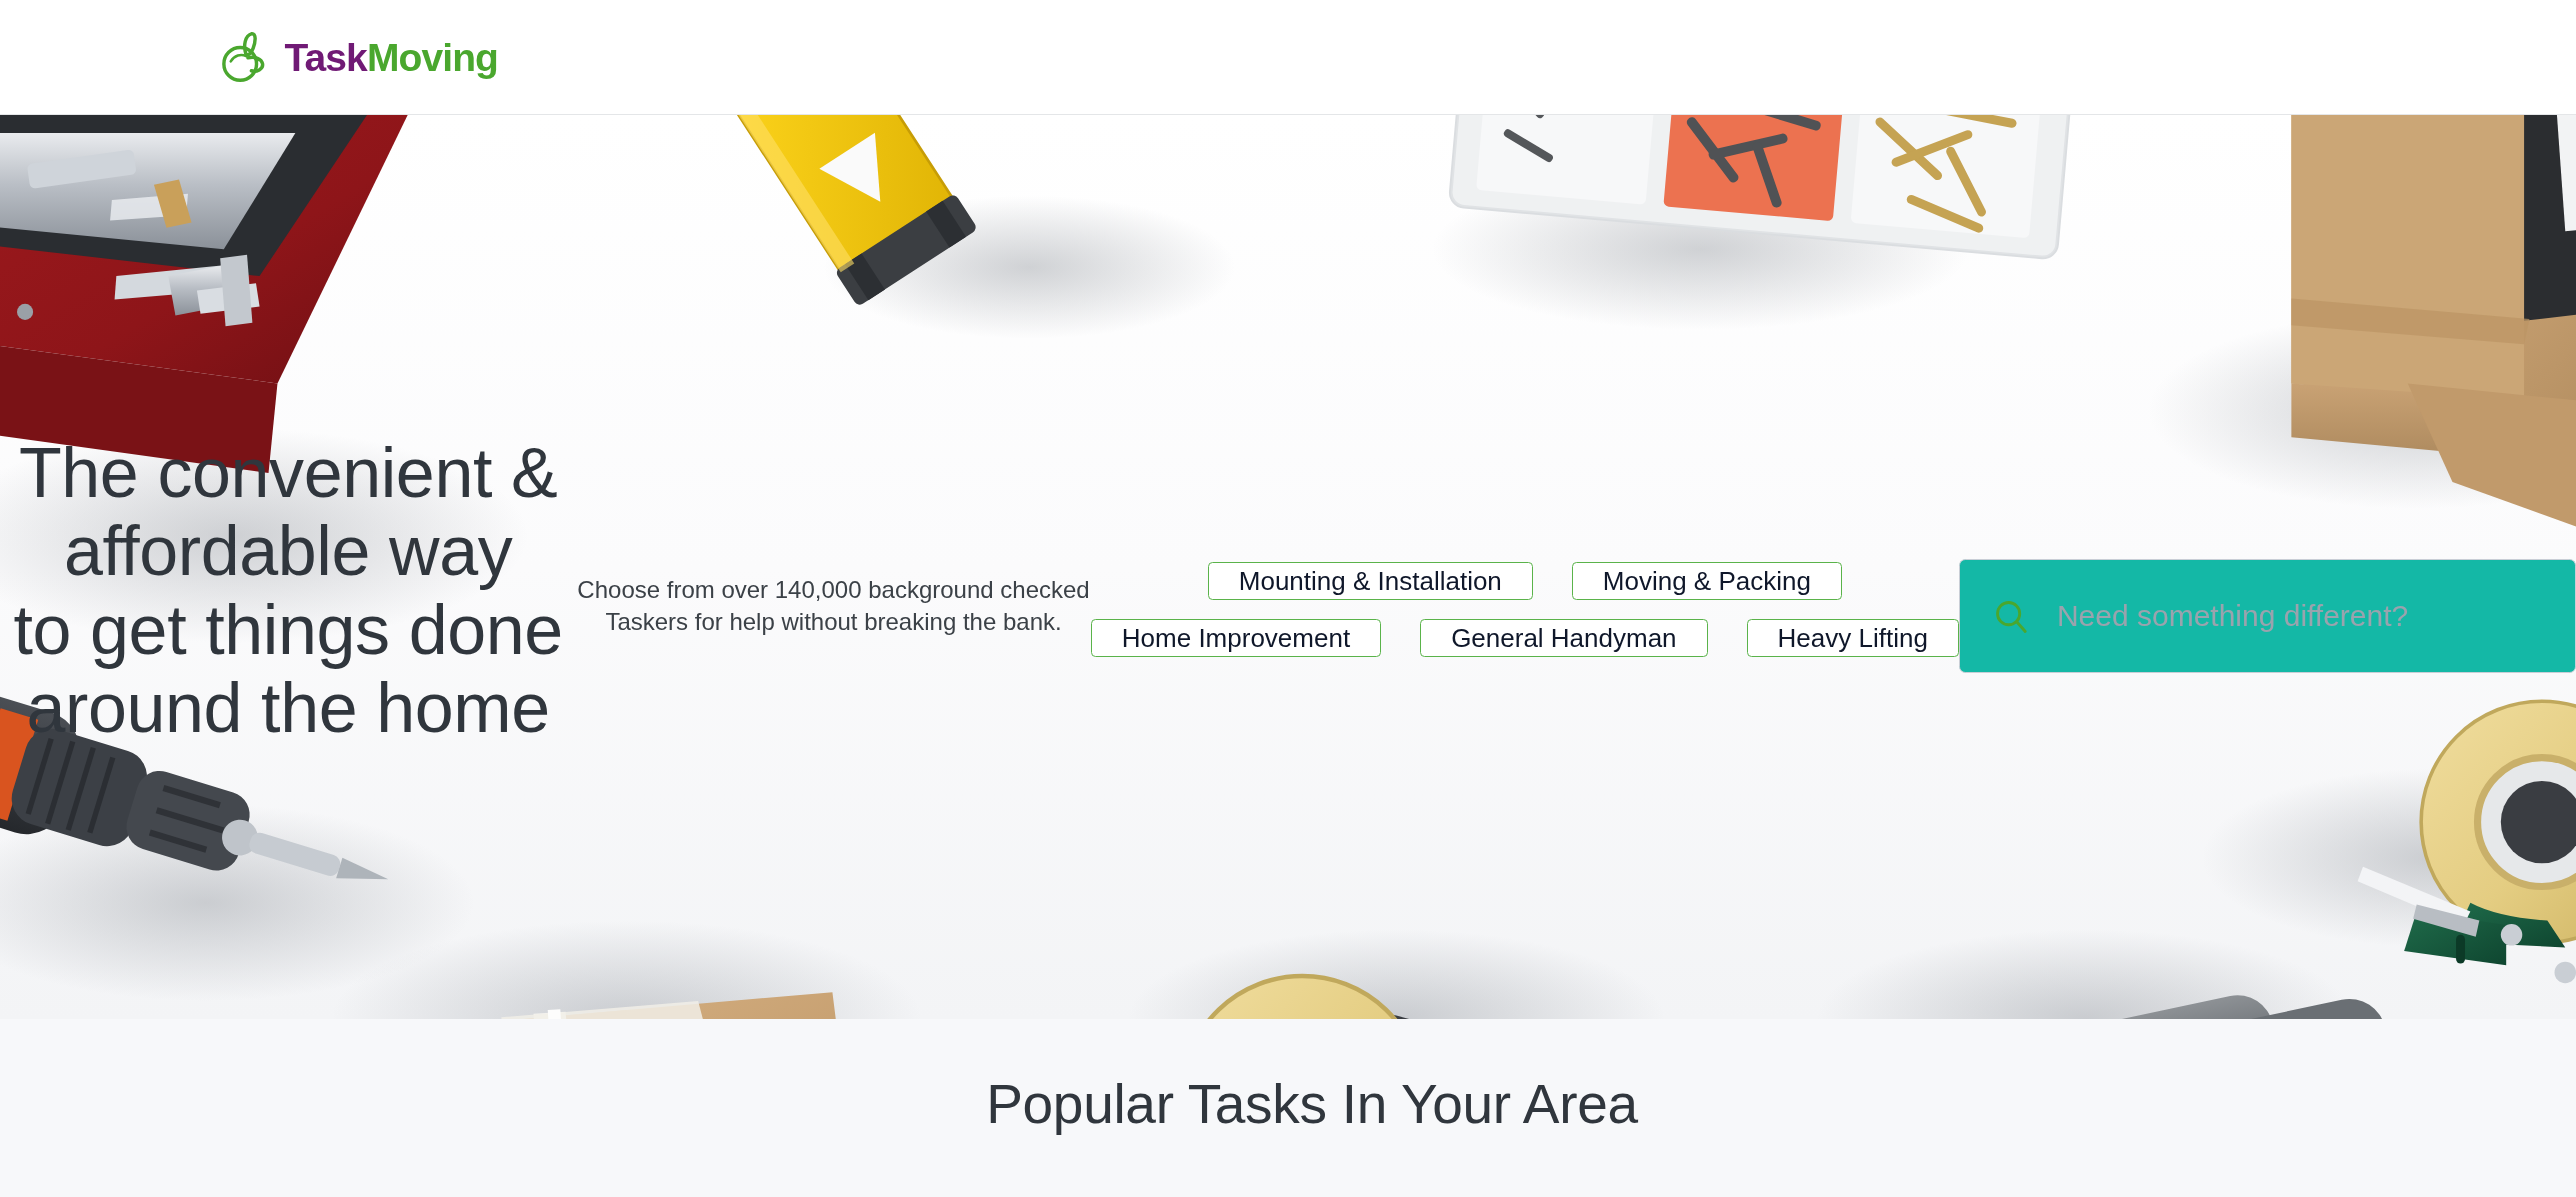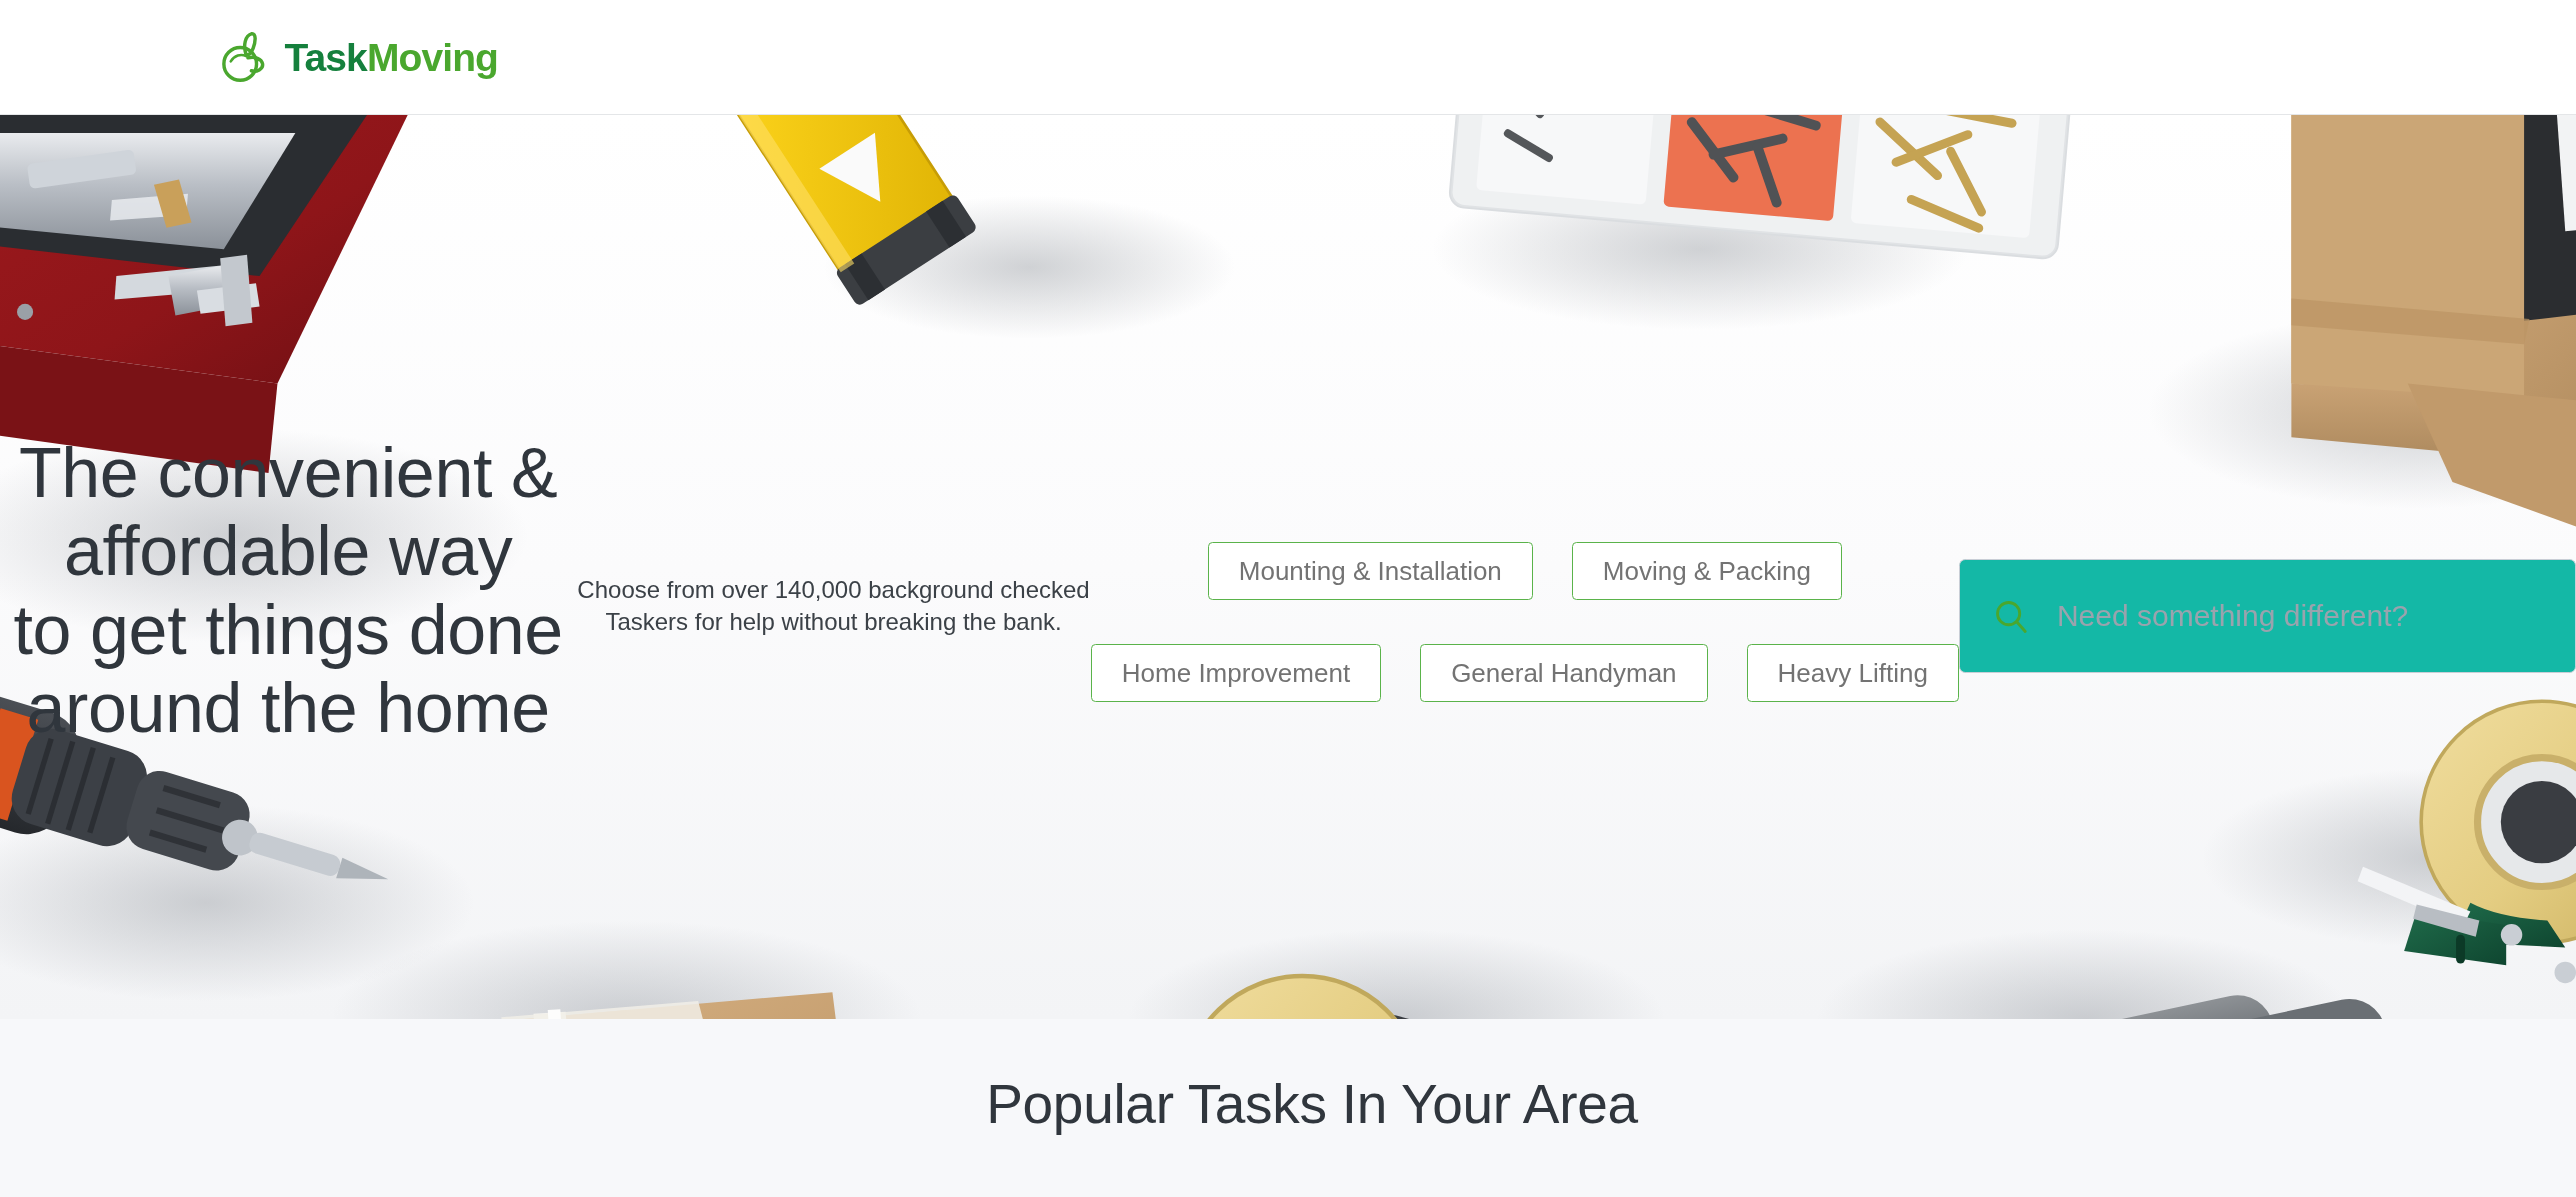--- a/index.html
+++ b/index.html
@@ -14,21 +14,21 @@
   .header {
     position:absolute; top:0; left:0; width:2576px; height:115px;
     background:#ffffff; border-bottom:0.9px solid #e4e6e8;
     display:flex; align-items:center; z-index:30;
   }
   .logo { position:absolute; left:217px; top:50%; transform:translateY(-50%);
           display:flex; align-items:center; gap:12.5px; }
   .logo-mark { width:55px; height:55px; flex:none; }
   .logo-text { font-size:39px; font-weight:bold; letter-spacing:-0.9px;
                white-space:nowrap; line-height:1; }
-  .logo-task { color:#15803d; }
+  .logo-task { color:#701a75; }
   .logo-rabbit { color:#4aa72e; }
 
   .nav { position:absolute; right:59px; top:50%; transform:translateY(-50%);
          display:flex; align-items:center; gap:0; }
   .nav-link {
     color:#4aa72e; font-size:25px; text-decoration:none;
     padding:0 36px; white-space:nowrap; line-height:1;
   }
   .nav-btn {
     margin-left:25px; border:1.8px solid #4aa72e; border-radius:5.4px;
@@ -57,24 +57,23 @@
   .subhead {
     margin-top:30px; font-size:24px; font-weight:400; color:#3b4147;
     text-align:center; line-height:1.3;
   }
 
   .chips { margin-top:38px; display:flex; flex-direction:column;
            align-items:center; gap:19.7px; }
   .chip-row { display:flex; gap:39px; justify-content:center; }
   .chip {
     border:1.8px solid #5ab34a; border-radius:4.5px; background:#fff;
-    color:#737373; font-size:26px; line-height:1;
-    padding:15px 30px; white-space:nowrap; cursor:pointer;
+    color:#0f172a; font-size:26px; line-height:1;
+    padding:5px 30px; white-space:nowrap; cursor:pointer;
     font-family:"Liberation Sans", sans-serif;
-    margin-top:25px;
   }
 
   .searchbox {
     margin-top:50px; width:1110px; height:114px;
     border:1.8px solid #c9ced6; border-radius:6.3px; background:#14b8a6;
     display:flex; align-items:center; padding:0 32px; cursor:text;
   }
   .search-icon { width:38px; height:38px; flex:none; margin-right:27px; }
   .search-input {
     flex:1; border:none; outline:none; background:transparent;

